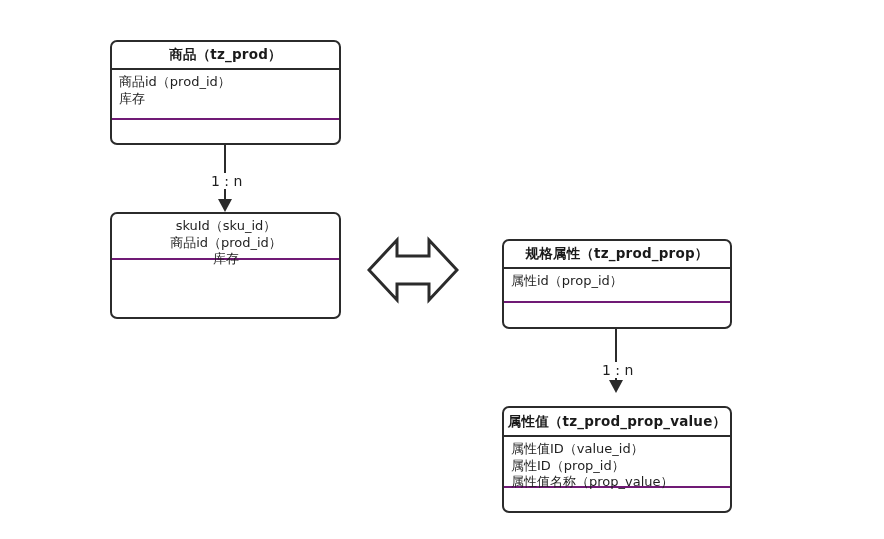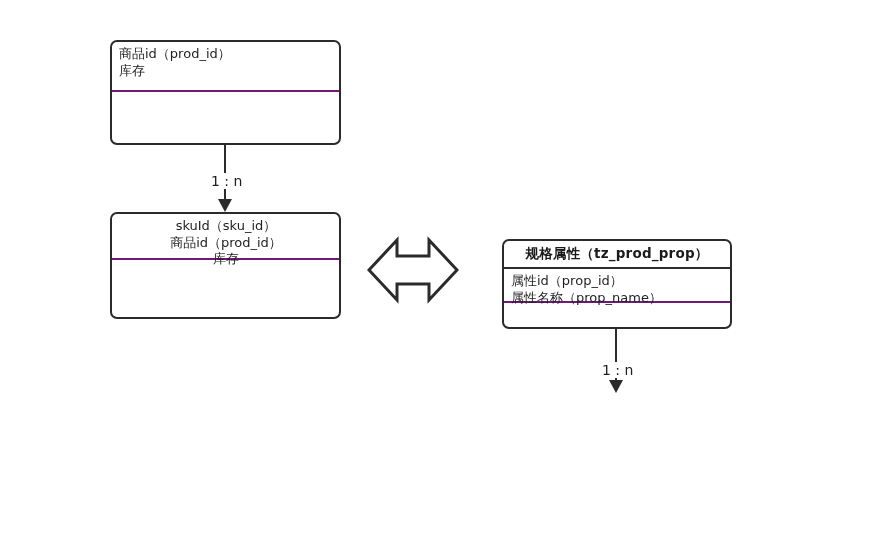--- a/index.html
+++ b/index.html
@@ -82,20 +82,21 @@
   .bidir-arrow {
     position: absolute;
   }
 </style>
 </head>
 <body>
 
 <div id="canvas">
 
   <div class="entity" style="left:110px; top:40px; width:231px; height:105px;">
+    <div class="entity-title" style="height:28px;">商品（tz_prod）</div>
     <div class="entity-attrs" style="height:50px;">
       <div class="attr-row">商品id（prod_id）</div>
       <div class="attr-row">库存</div>
     </div>
     <div class="entity-methods" style="height:23px;"></div>
   </div>
 
   <div class="conn-line" style="left:224px; top:145px; height:55px;"></div>
   <div class="conn-arrow" style="left:218px; top:199px;"></div>
   <div class="conn-label" style="left:208px; top:173px;">1 : n</div>
@@ -112,23 +113,31 @@
   <div class="bidir-arrow" style="left:367px; top:234px; width:92px; height:72px;">
     <svg width="92" height="72" viewBox="0 0 92 72" xmlns="http://www.w3.org/2000/svg">
       <polygon points="2,36 30,6 30,22 62,22 62,6 90,36 62,66 62,50 30,50 30,66" fill="#ffffff" stroke="#2b2b2b" stroke-width="3" stroke-linejoin="miter"></polygon>
     </svg>
   </div>
 
   <div class="entity" style="left:502px; top:239px; width:230px; height:90px;">
     <div class="entity-title" style="height:28px;">规格属性（tz_prod_prop）</div>
     <div class="entity-attrs" style="height:34px;">
       <div class="attr-row">属性id（prop_id）</div>
-      <div class="attr-row">属性名称（prop_name）</div>
     </div>
     <div class="entity-methods" style="height:24px;"></div>
   </div>
 
   <div class="conn-line" style="left:615px; top:329px; height:52px;"></div>
   <div class="conn-arrow" style="left:609px; top:380px;"></div>
   <div class="conn-label" style="left:599px; top:362px;">1 : n</div>
 
+  <div class="entity" style="left:502px; top:406px; width:230px; height:107px;">
+    <div class="entity-title" style="height:29px;">属性值（tz_prod_prop_value）</div>
+    <div class="entity-attrs" style="height:51px;">
+      <div class="attr-row">属性值ID（value_id）</div>
+      <div class="attr-row">属性ID（prop_id）</div>
+      <div class="attr-row">属性值名称（prop_value）</div>
+    </div>
+    <div class="entity-methods" style="height:24px;"></div>
+  </div>
 
 </div>
 
 </body></html>

